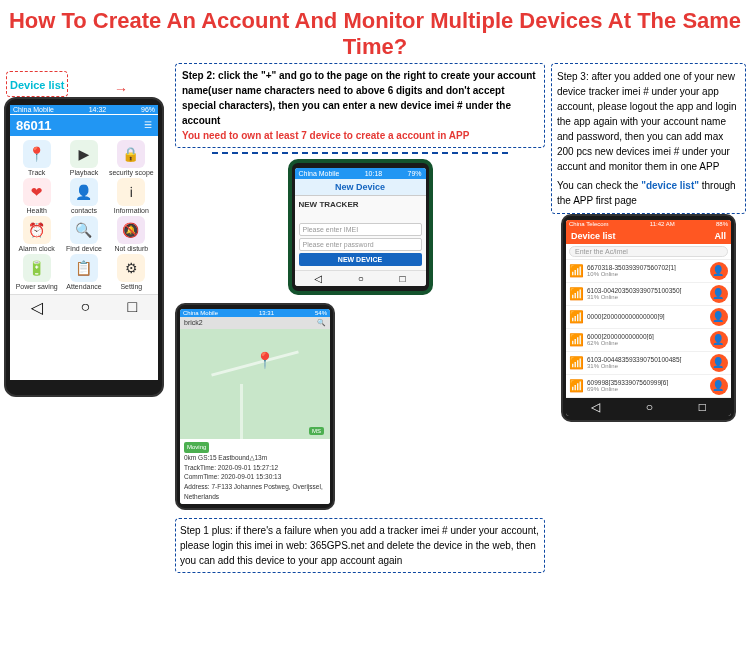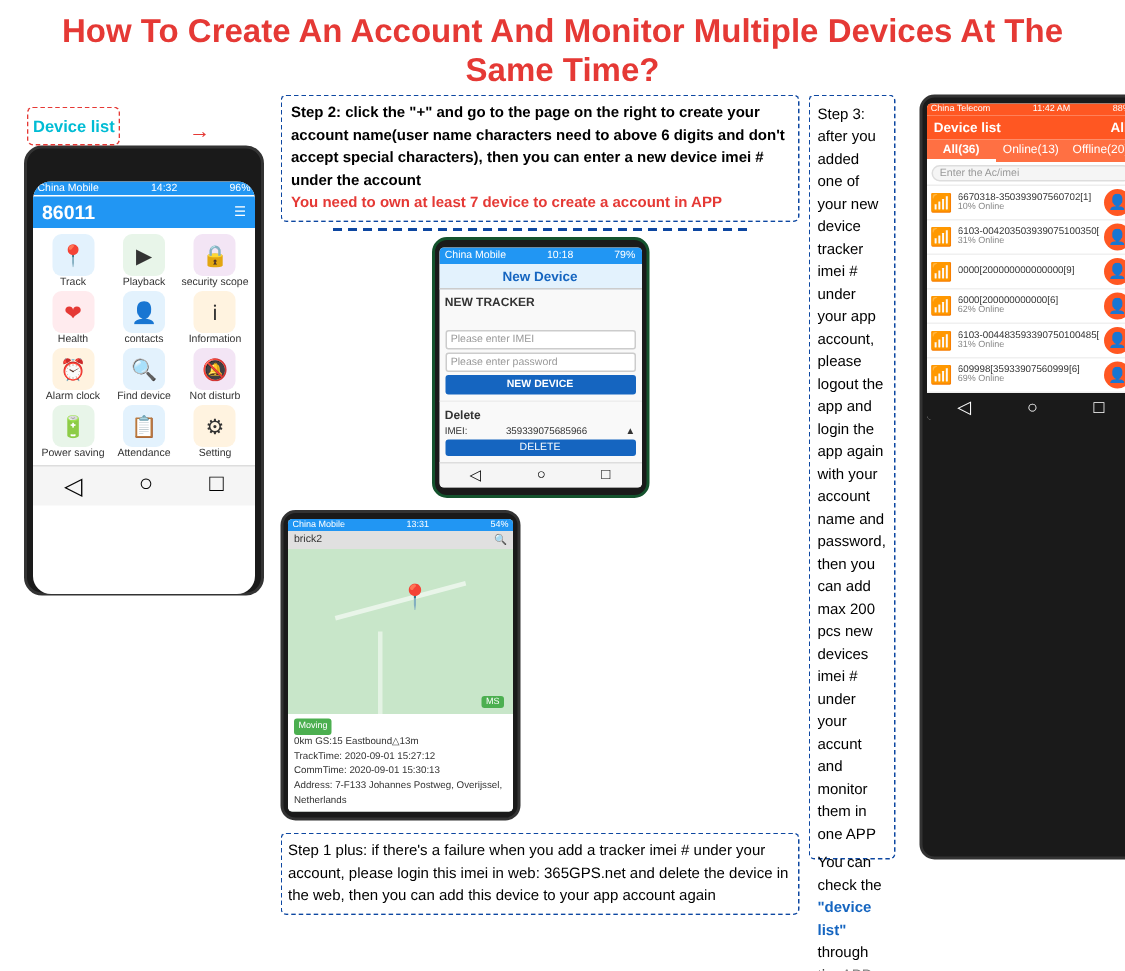--- a/index.html
+++ b/index.html
@@ -9,21 +9,21 @@
       font-family: Arial, sans-serif;
       background: #fff;
       overflow: hidden;
     }
 
     .page-wrapper {
       width: 750px;
       height: 647px;
       position: relative;
       background: #fff;
-      padding: 8px 16px;
+      padding: 8px 4px;
     }
 
     .main-title {
       text-align: center;
       font-size: 22px;
       font-weight: bold;
       color: #e53935;
       line-height: 1.2;
       margin-bottom: 2px;
     }
@@ -64,23 +64,22 @@
       justify-content: space-between;
       color: #fff;
       font-size: 7px;
       padding: 1px 3px;
       margin-bottom: 1px;
     }
 
     .phone-screen {
       background: #fff;
       height: 275px;
-      border-radius: 12px;
+      border-radius: 0;
       overflow: hidden;
-      margin-top: 16px;
     }
 
     .app-header {
       background: #2196F3;
       color: white;
       font-size: 9px;
       padding: 3px 6px;
       display: flex;
       justify-content: space-between;
       align-items: center;
@@ -168,21 +167,21 @@
     
     .middle-phone-wrap {
       position: relative;
     }
 
     .mid-phone-frame {
       background: #1a1a1a;
       border-radius: 10px;
       width: 145px;
       padding: 5px 3px;
-      border: 2px solid #14532d;
+      border: 4px solid #14532d;
       margin: 0 auto;
     }
 
     .mid-phone-screen {
       background: #f9f9f9;
       border-radius: 3px;
       overflow: hidden;
     }
 
     .mid-app-header {
@@ -336,21 +335,22 @@
       padding: 4px;
       background: white;
       margin-top: 4px;
     }
 
     
     .right-area {
       width: 195px;
       flex-shrink: 0;
       display: flex;
-      gap: 16px;
+      flex-direction: column;
+      gap: 0;
     }
 
     .step3-text {
       font-size: 10px;
       color: #000;
       line-height: 1.5;
       border: 1px dashed #0d47a1;
       border-radius: 4px;
       padding: 5px;
       background: white;
@@ -608,29 +608,20 @@
               <span>10:18</span>
               <span>79%</span>
             </div>
             <div class="new-device-header">New Device</div>
             <div class="new-tracker-section">
               <div class="nt-title">NEW TRACKER</div>
               <div class="nt-input">Please enter IMEI</div>
               <div class="nt-input">Please enter password</div>
               <div class="nt-btn">NEW DEVICE</div>
             </div>
-            <div class="nt-delete-section">
-              <div class="nt-delete-title">Delete</div>
-              <div class="nt-imei-row">
-                <span>IMEI:</span>
-                <span>359339075685966</span>
-                <span>▲</span>
-              </div>
-              <div class="nt-delete-btn">DELETE</div>
-            </div>
 
             <div class="bottom-nav" style="font-size:10px; padding:2px;">
               <span>◁</span>
               <span>○</span>
               <span>□</span>
             </div>
           </div>
         </div>
       </div>
 
@@ -680,25 +671,20 @@
             <span>China Telecom</span>
             <span>11:42 AM</span>
             <span>88%</span>
           </div>
 
           <div class="rp-header">
             <span>Device list</span>
             <span>All</span>
           </div>
 
-          <div class="rp-tabs" id="rp-tabs-container">
-          <div class="rp-tab active">All(36)</div>
-              <div class="rp-tab">Online(13)</div>
-              <div class="rp-tab">Offline(20)</div>
-            </div>
 
           <div class="rp-search">
             <div class="rp-search-input">Enter the Ac/imei</div>
           </div>
 
           <div id="device-list-container">
           <div class="device-item">
     <span class="device-wifi-icon">📶</span>
     <div class="device-info">
       <div class="device-id">6670318-350393907560702[1]</div>

